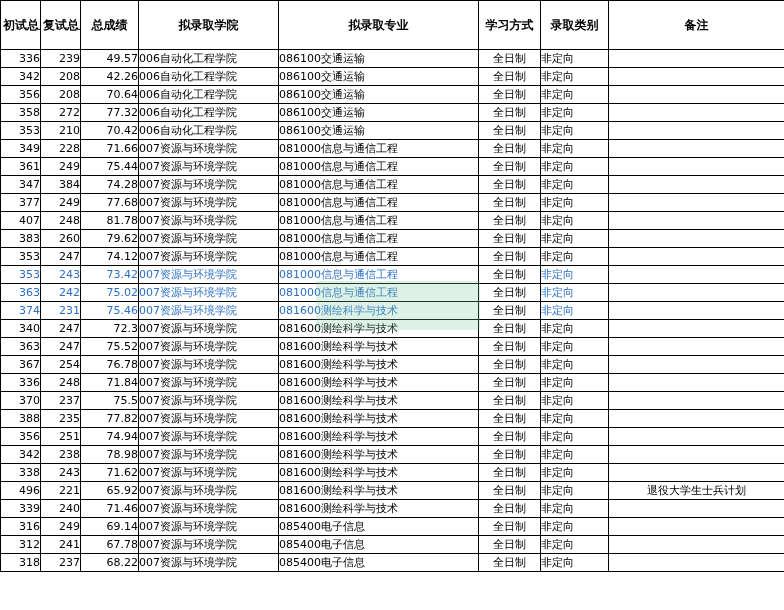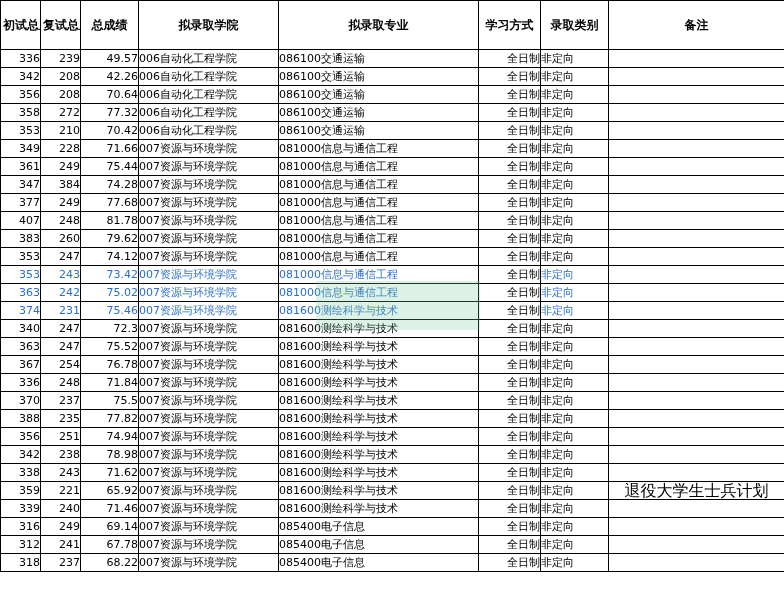--- a/index.html
+++ b/index.html
@@ -43,22 +43,22 @@
   col.c-re   { width: 40px; }
   col.c-total{ width: 58px; }
   col.c-college { width: 140px; }
   col.c-major   { width: 200px; }
   col.c-mode    { width: 62px; }
   col.c-type    { width: 68px; }
   col.c-note    { width: 176px; }
 
   td.num { text-align: right; padding-right: 4px; }
   td.left { text-align: left; padding-left: 2px; }
-  td.ctr  { text-align: right; }
-  td.note { text-align: center; font-size: 16px; }
+  td.ctr  { text-align: center; }
+  td.note { text-align: center; font-size: 11px; }
 
   
   tr.sel td.left,
   tr.sel td.num {
     color: #2a6fc9;
   }
   tr.sel td.left.major {
     color: #2a6fc9;
   }
   
@@ -331,21 +331,21 @@
           <td class="num">338</td>
           <td class="num">243</td>
           <td class="num">71.62</td>
           <td class="left">007资源与环境学院</td>
           <td class="left major">081600测绘科学与技术</td>
           <td class="ctr">全日制</td>
           <td class="left">非定向</td>
           <td class="note"></td>
         </tr>
         <tr>
-          <td class="num">359</td>
+          <td class="num">496</td>
           <td class="num">221</td>
           <td class="num">65.92</td>
           <td class="left">007资源与环境学院</td>
           <td class="left major">081600测绘科学与技术</td>
           <td class="ctr">全日制</td>
           <td class="left">非定向</td>
           <td class="note">退役大学生士兵计划</td>
         </tr>
         <tr>
           <td class="num">339</td>

